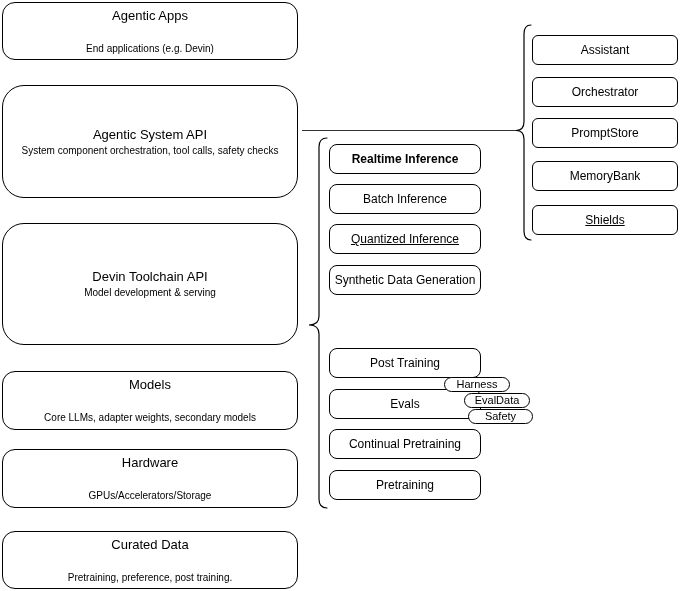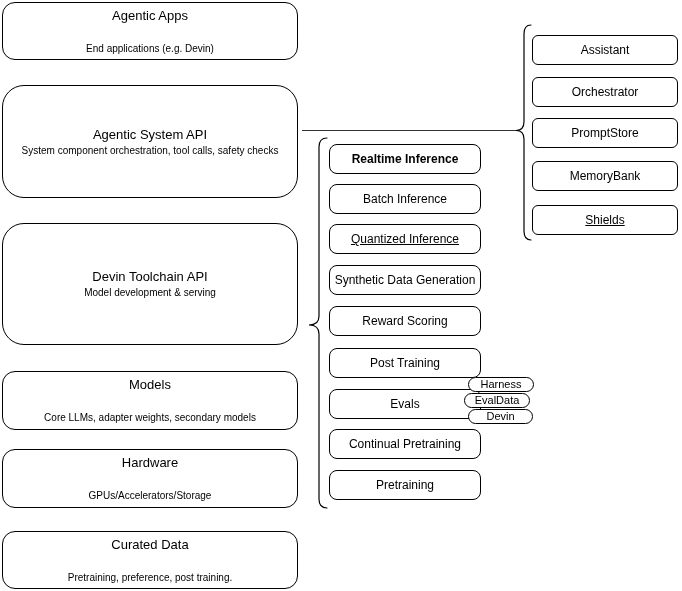--- a/index.html
+++ b/index.html
@@ -64,29 +64,28 @@
   </div>
   <div class="layer r-sm" style="top:449px; height:59px;">
     <div class="t">Hardware</div>
     <div class="s">GPUs/Accelerators/Storage</div>
   </div>
 
   <div class="chip mid" style="top:144px;font-weight:bold;">Realtime Inference</div>
   <div class="chip mid" style="top:184px;">Batch Inference</div>
   <div class="chip mid" style="top:224px;text-decoration:underline;">Quantized Inference</div>
   <div class="chip mid" style="top:265px;">Synthetic Data Generation</div>
-  <div class="chip mid" style="top:306px;">Reward Scoring</div>
   <div class="chip mid" style="top:348px;">Post Training</div>
   <div class="chip mid" style="top:389px;">Evals</div>
   <div class="chip mid" style="top:429px;">Continual Pretraining</div>
   <div class="chip mid" style="top:470px;">Pretraining</div>
 
-  <div class="pill" style="left:468px; top:377px; width:66px; height:15px;text-align:right;">Harness</div>
+  <div class="pill" style="left:444px; top:377px; width:66px; height:15px;text-align:right;">Harness</div>
   <div class="pill" style="left:464px; top:393px; width:66px; height:15px;">EvalData</div>
-  <div class="pill" style="left:468px; top:409px; width:65px; height:15px;">Devin</div>
+  <div class="pill" style="left:468px; top:409px; width:65px; height:15px;">Safety</div>
 
   <div class="chip right" style="top:35px;">Assistant</div>
   <div class="chip right" style="top:77px;">Orchestrator</div>
   <div class="chip right" style="top:118px;">PromptStore</div>
   <div class="chip right" style="top:161px;">MemoryBank</div>
   <div class="chip right" style="top:205px;text-decoration:underline;">Shields</div>
 
 </div>
 
 </body></html>

